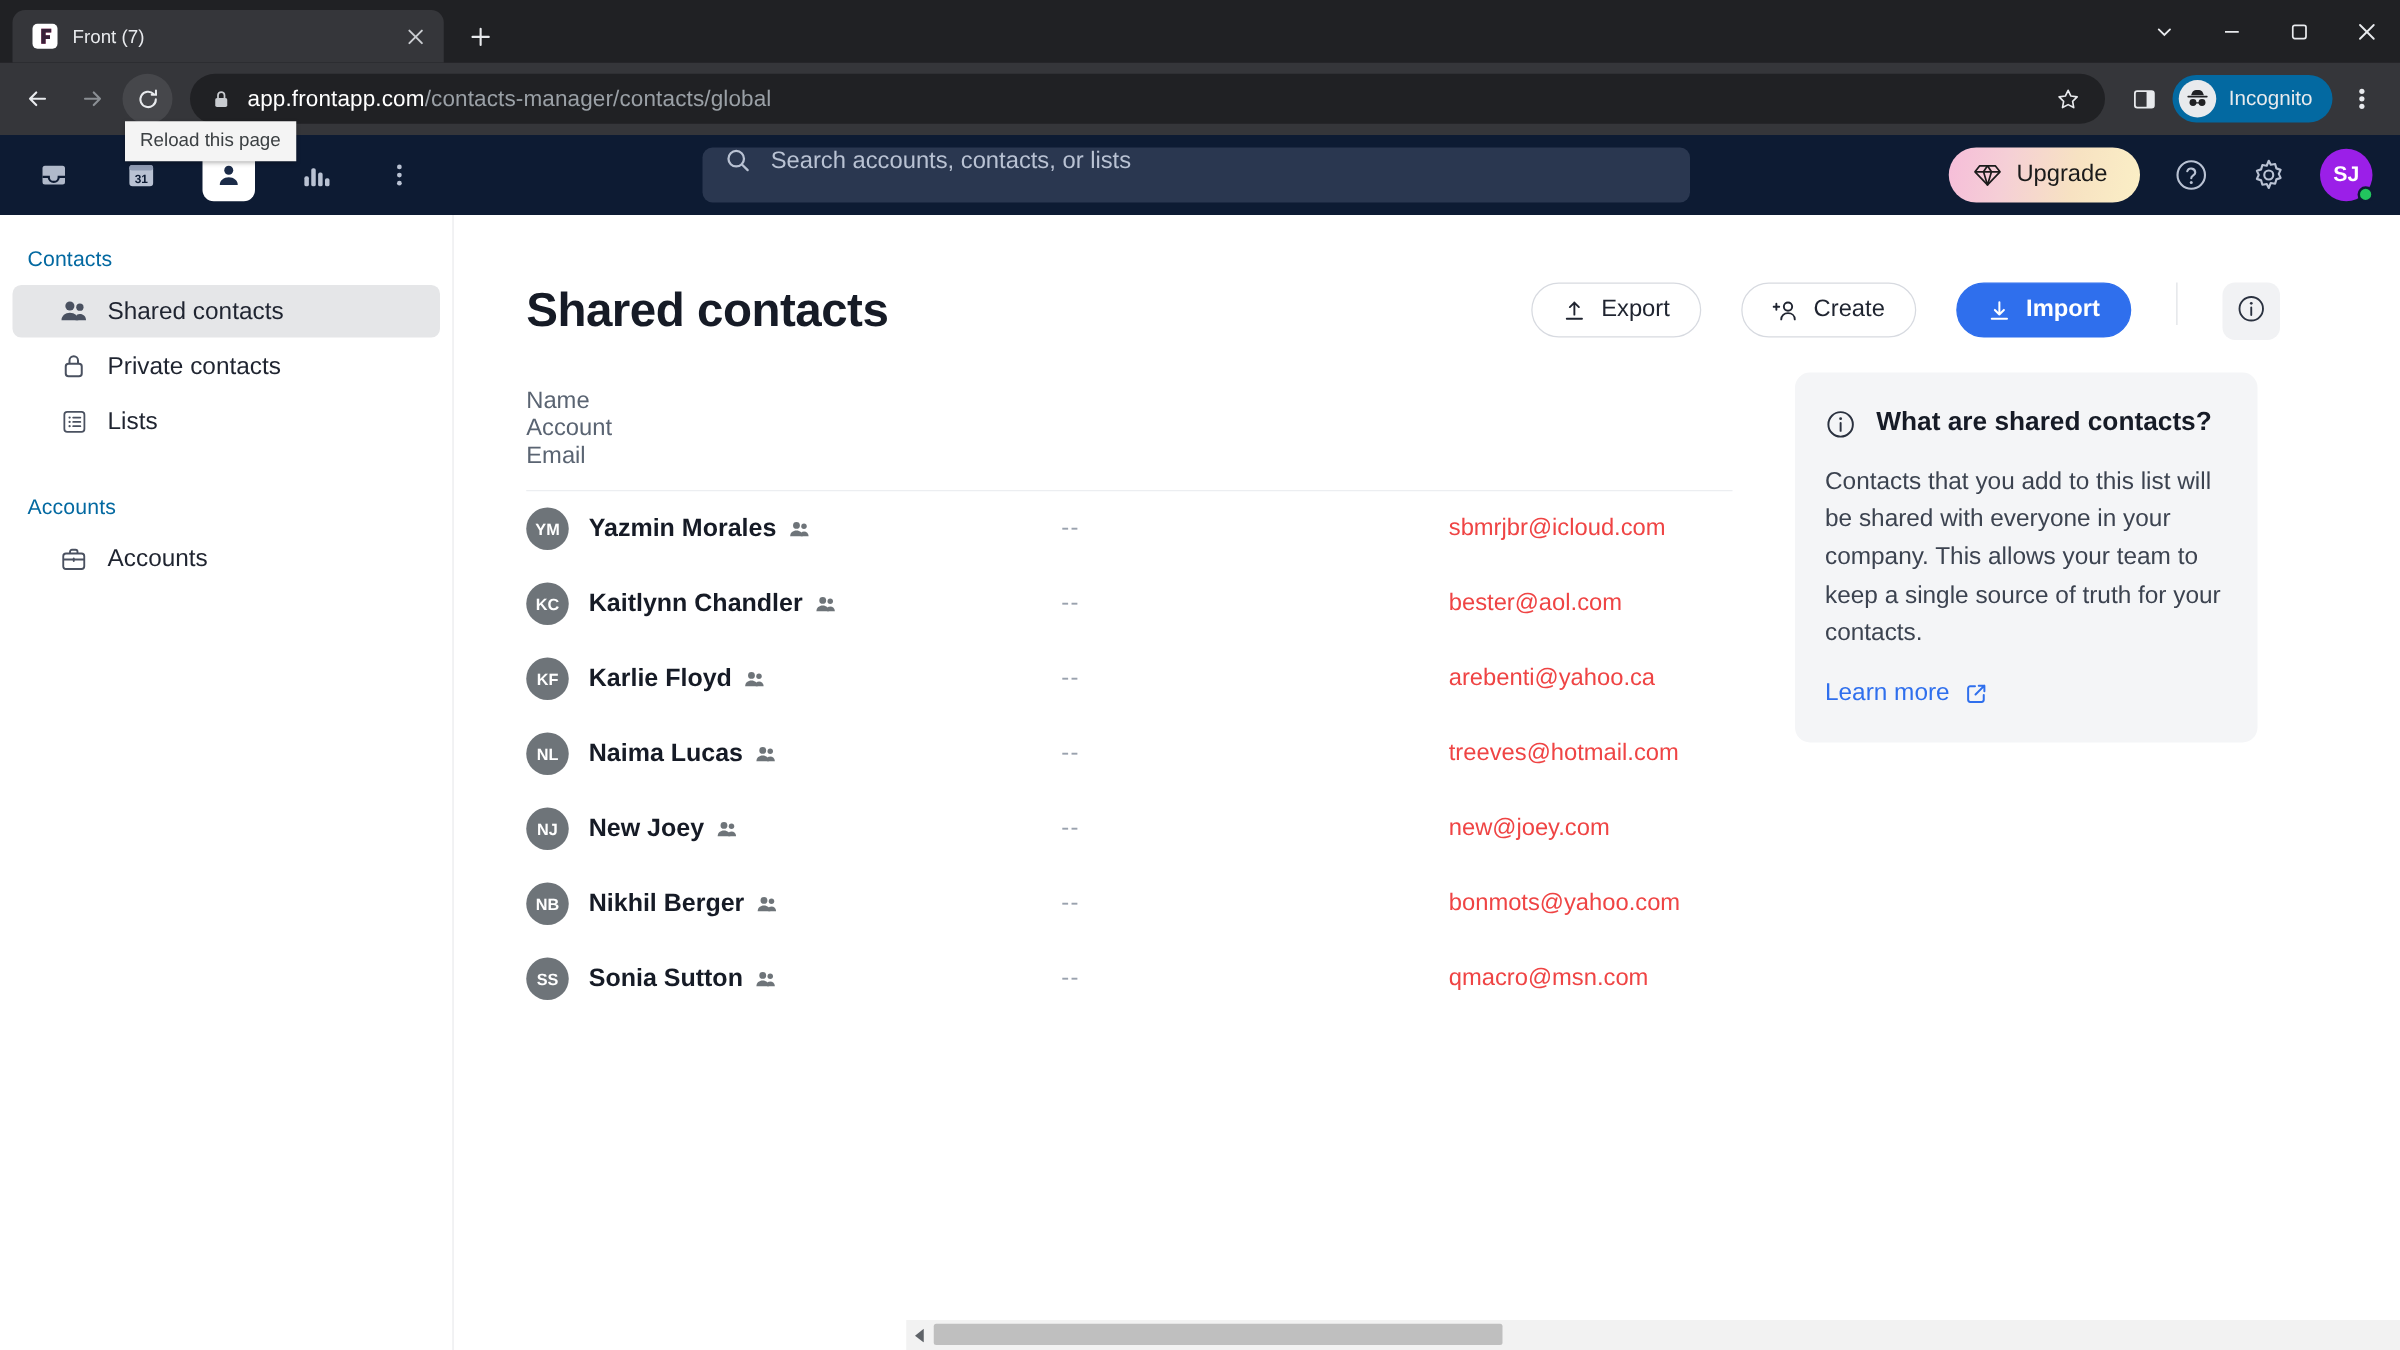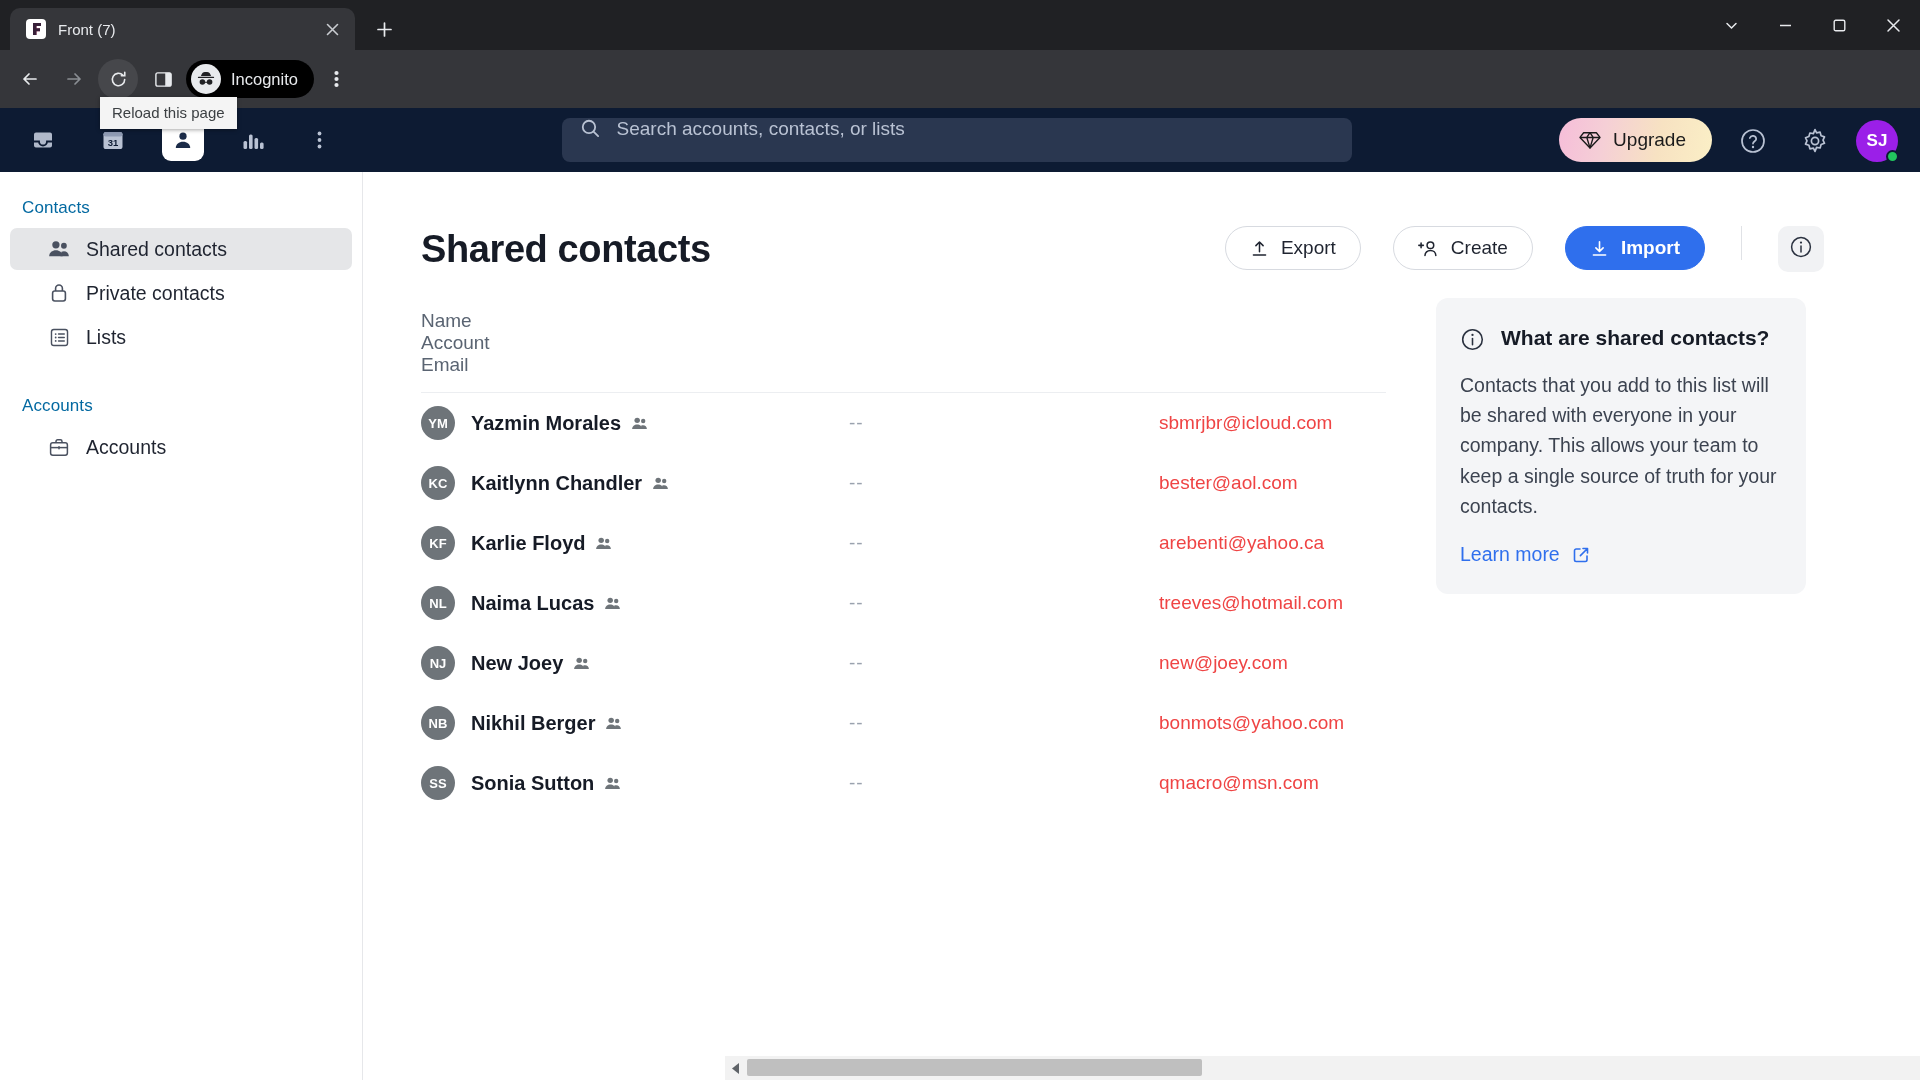--- a/index.html
+++ b/index.html
@@ -43,21 +43,21 @@
   }
   .omnibox .lock { margin-right:14px; display:flex; flex:0 0 auto; }
   .urltext { font-size:18px; white-space:nowrap; overflow:hidden; flex:1; min-width:0; letter-spacing:.1px; }
   .urltext .host { color:#ffffff; }
   .urltext .path { color:#9aa0a6; }
   .ob-icon { width:32px; height:32px; display:flex; align-items:center; justify-content:center; flex:0 0 auto; }
 
   .tb-right { display:flex; align-items:center; flex:0 0 auto; }
   .tb-ico { width:42px; height:42px; border-radius:50%; display:flex; align-items:center; justify-content:center; }
   .incognito-pill {
-    height:38px; background:#000000; border-radius:19px; display:flex; align-items:center;
+    height:38px; background:#0369a1; border-radius:19px; display:flex; align-items:center;
     padding:0 16px 0 5px; margin:0 2px;
   }
   .incog-circle { width:30px; height:30px; border-radius:50%; background:#e8eaed; display:flex; align-items:center; justify-content:center; margin-right:10px; }
   .incog-label { color:#e8eaed; font-size:16.5px; }
 
   
   .tooltip {
     position:absolute; left:100px; top:97px; background:#f4f4f4; color:#3c4043;
     font-size:15px; padding:7px 12px 8px; box-shadow:0 1px 4px rgba(0,0,0,.35); z-index:60; white-space:nowrap;
   }
@@ -70,21 +70,21 @@
   .nav-ico.active { background:#ffffff; }
   .nav-more { width:34px; height:42px; display:flex; align-items:center; justify-content:center; margin-right:18px; }
 
   .searchwrap { flex:1; display:flex; justify-content:center; }
   .searchbar {
     width:790px; height:44px; background:#2a3750; border-radius:8px; display:flex; padding:0 18px;
   }
   .searchbar .si { margin-right:16px; display:flex; }
   .searchbar .sp { color:#b9c2d3; font-size:19px; }
 
-  .hdr-right { display:flex; align-items:flex-end; gap:20px; }
+  .hdr-right { display:flex; align-items:center; gap:20px; }
   .upgrade {
     height:44px; border-radius:22px; display:flex; align-items:center; padding:0 26px 0 20px;
     background:linear-gradient(100deg,#f6bdd9 0%,#f5cfd6 30%,#f7e2c2 65%,#fbefc6 100%);
     color:#1b1b1b; font-size:19px; font-weight:400;
   }
   .upgrade .gem { margin-right:12px; display:flex; }
   .avatar-hdr {
     width:42px; height:42px; border-radius:50%; background:#9b1fe8; color:#fff;
     display:flex; align-items:center; justify-content:center; font-size:17px; font-weight:700; position:relative;
   }
@@ -215,20 +215,34 @@
           <path d="M4 10h12M11 5l5 5-5 5"></path>
         </svg>
     </div>
     <div class="navbtn hl">
       <svg width="19" height="19" viewBox="0 0 20 20" fill="none" stroke-width="1.7" stroke-linecap="round">
           <path d="M16.5 10a6.5 6.5 0 1 1-1.9-4.6"></path>
           <path d="M16.6 2.5v3.6h-3.6"></path>
         </svg>
     </div>
 
+    <div class="omnibox">
+      <span class="lock">
+        <svg width="14" height="15" viewBox="0 0 14 15" fill="none" stroke="#c9ccd0" stroke-width="1.4">
+            <rect x="2.2" y="6.3" width="9.6" height="7.2" rx="1.4" fill="#c9ccd0" stroke="none"></rect>
+            <path d="M4.4 6.3V4.2a2.6 2.6 0 0 1 5.2 0v2.1"></path>
+          </svg>
+      </span>
+      <span class="urltext"><span class="host">app.frontapp.com</span><span class="path">/contacts-manager/contacts/global</span></span>
+      <span class="ob-icon">
+        <svg width="19" height="19" viewBox="0 0 20 20" fill="none" stroke="#e8eaed" stroke-width="1.4" stroke-linejoin="round">
+            <path d="M10 2.4l2.35 4.77 5.26.77-3.8 3.71.9 5.24L10 14.42l-4.71 2.47.9-5.24-3.8-3.71 5.26-.77z"></path>
+          </svg>
+      </span>
+    </div>
 
     <div class="tb-right">
       <div class="tb-ico">
         <svg width="19" height="19" viewBox="0 0 20 20" fill="none" stroke="#e8eaed" stroke-width="1.5">
             <rect x="2" y="3" width="16" height="14" rx="2"></rect>
             <path d="M12.6 3v14"></path>
             <rect x="12.6" y="3" width="5.4" height="14" fill="#e8eaed" stroke="none" rx="1.5"></rect>
           </svg>
       </div>
       <div class="incognito-pill">

